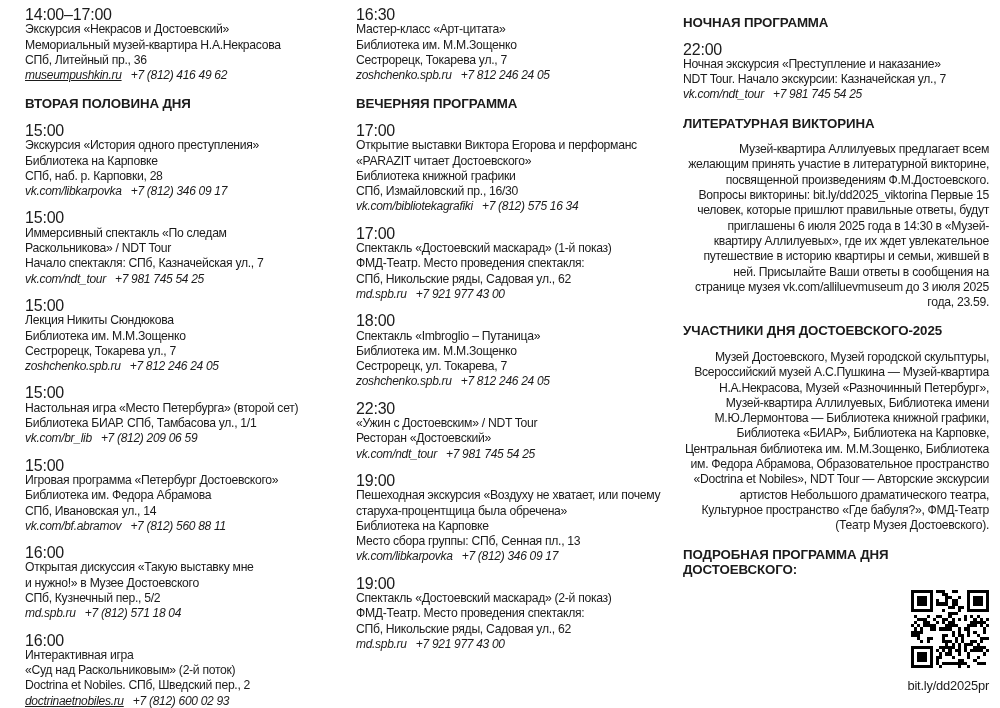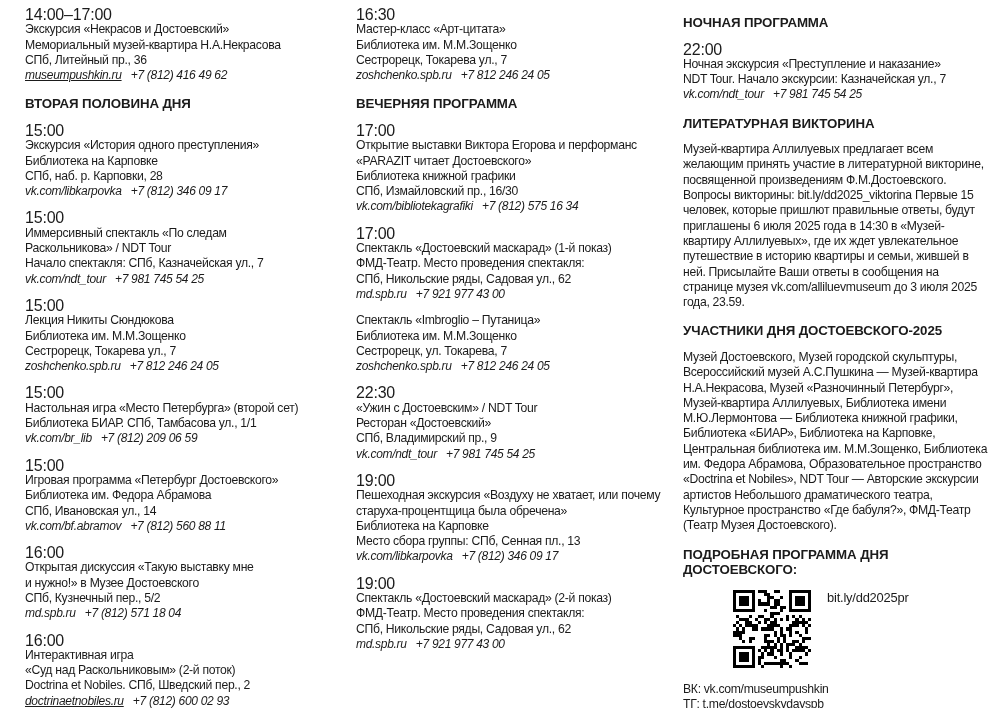--- a/index.html
+++ b/index.html
@@ -9,26 +9,26 @@
     color:#1b1b1b;
   }
   .page{position:relative;width:1000px;height:708px;overflow:hidden;background:#ffffff;}
   .col{position:absolute;top:7px;}
   #col-0{left:25px;width:304px;}
   #col-1{left:356px;width:318px;}
   #col-2{left:683px;width:306px;}
   .block{margin-bottom:11px;}
   .time{font-size:16px;line-height:15.3px;letter-spacing:-0.2px;}
   .line{font-size:12.2px;line-height:15.3px;letter-spacing:-0.3px;}
-  .para{font-size:12.2px;line-height:15.3px;letter-spacing:-0.3px;}
+  .para{font-size:12.2px;line-height:15.3px;letter-spacing:-0.3px;text-align:right;}
   .section{font-weight:bold;font-size:13.3px;line-height:15.5px;letter-spacing:-0.1px;margin-top:13px;}
   .col .section:first-child{margin-top:8px;}
   .linkline{font-style:italic;font-size:12px;}
   .url.u{text-decoration:underline;margin-top:16px;}
-  .qrblock{display:flex;align-items:flex-start;gap:16px;margin:12px 0 14px 50px;}
+  .qrblock{display:flex;align-items:flex-end;gap:10px;margin:12px 0 14px 50px;flex-direction:column;}
   .qrcaption{font-size:12.9px;letter-spacing:-0.2px;}
   svg.qr{display:block;}
 </style>
 </head>
 <body>
 
 <div class="page">
   <div class="col" id="col-0">
       <div class="block">
         <div class="time">14:00–17:00</div>
@@ -105,30 +105,30 @@
         <div class="line linkline"><span class="url">vk.com/bibliotekagrafiki</span>&nbsp;&nbsp;&nbsp;<span class="phone">+7 (812) 575 16 34</span></div>
       </div>
       <div class="block">
         <div class="time">17:00</div>
         <div class="line">Спектакль «Достоевский маскарад» (1-й показ)</div>
         <div class="line">ФМД-Театр. Место проведения спектакля:</div>
         <div class="line">СПб, Никольские ряды, Садовая ул., 62</div>
         <div class="line linkline"><span class="url">md.spb.ru</span>&nbsp;&nbsp;&nbsp;<span class="phone">+7 921 977 43 00</span></div>
       </div>
       <div class="block">
+        <div class="time">18:00</div>
         <div class="line">Спектакль «Imbroglio – Путаница»</div>
         <div class="line">Библиотека им. М.М.Зощенко</div>
         <div class="line">Сестрорецк, ул. Токарева, 7</div>
         <div class="line linkline"><span class="url">zoshchenko.spb.ru</span>&nbsp;&nbsp;&nbsp;<span class="phone">+7 812 246 24 05</span></div>
       </div>
       <div class="block">
         <div class="time">22:30</div>
         <div class="line">«Ужин с Достоевским» / NDT Tour</div>
         <div class="line">Ресторан «Достоевский»</div>
-        <div class="line">СПб, Владимирский пр., 9</div>
         <div class="line linkline"><span class="url">vk.com/ndt_tour</span>&nbsp;&nbsp;&nbsp;<span class="phone">+7 981 745 54 25</span></div>
       </div>
       <div class="block">
         <div class="time">19:00</div>
         <div class="line">Пешеходная экскурсия «Воздуху не хватает, или почему</div>
         <div class="line">старуха-процентщица была обречена»</div>
         <div class="line">Библиотека на Карповке</div>
         <div class="line">Место сбора группы: СПб, Сенная пл., 13</div>
         <div class="line linkline"><span class="url">vk.com/libkarpovka</span>&nbsp;&nbsp;&nbsp;<span class="phone">+7 (812) 346 09 17</span></div>
       </div>

